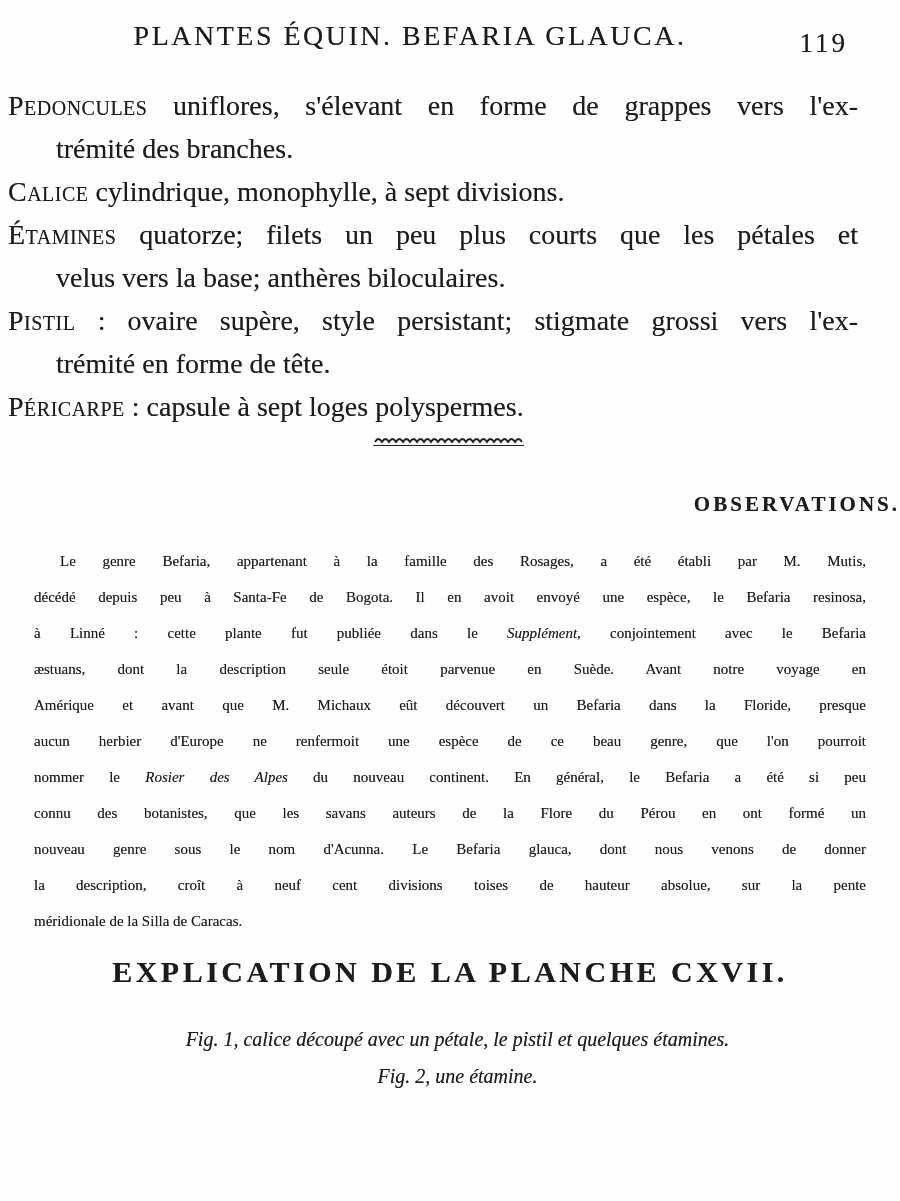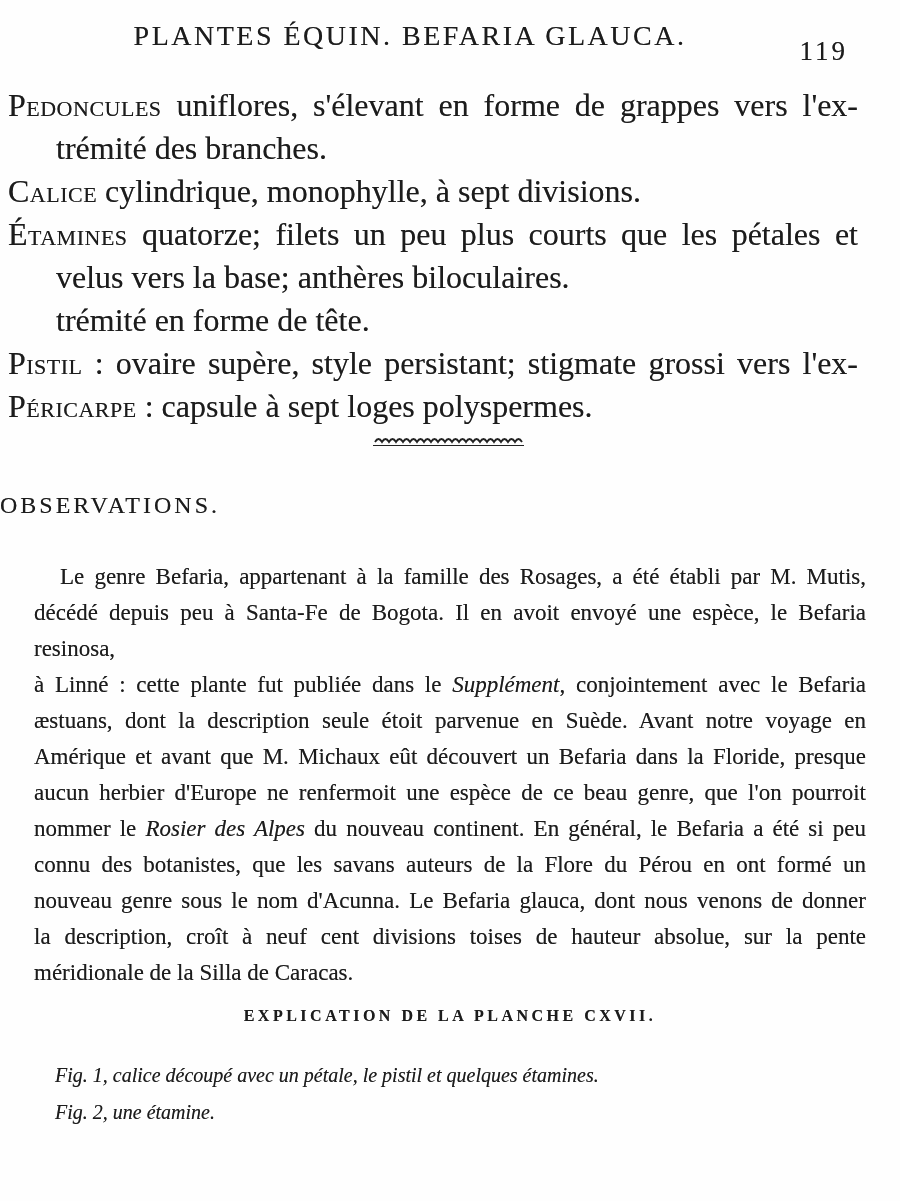--- a/index.html
+++ b/index.html
@@ -13,44 +13,44 @@
     text-shadow: 0 0 0.5px rgba(20,20,20,0.55);
   }
   .page-header { position: relative; margin-top: 20px; height: 44px; }
   .header-title {
     width: 100%; text-align: center;
     transform: translateX(-40px);
     font-size: 28px; letter-spacing: 2.5px;
     white-space: nowrap;
   }
   .page-number {
-    position: absolute; right: 52px; top: 16px;
+    position: absolute; right: 52px; top: 8px;
     font-size: 27px; letter-spacing: 3px;
   }
-  .description { margin: 20px 42px 0 8px; font-size: 32px; line-height: 43px; }
+  .description { margin: 20px 42px 0 8px; font-size: 28px; line-height: 43px; }
   .jline { text-align: justify; text-align-last: justify; }
   .jline.last { text-align-last: left; }
   .jline.cont { padding-left: 48px; }
   .term { font-variant: small-caps; letter-spacing: 0.5px; }
   .divider { width: 160px; margin: 8px auto 0; text-align: center; height: 16px; }
   .observations-heading {
-    margin-top: 40px; text-align: left;
-    font-size: 24px; font-weight: normal; letter-spacing: 3px;
+    margin-top: 40px; text-align: right;
+    font-size: 21px; font-weight: bold; letter-spacing: 3px;
   }
   .observations-body {
-    margin: 40px 34px 0 34px;
-    font-size: 23px; line-height: 36px;
+    margin: 26px 34px 0 34px;
+    font-size: 15px; line-height: 36px;
   }
   .observations-body .jline.indent { text-indent: 26px; }
   .explication-heading {
     margin-top: 16px; text-align: center;
-    font-size: 16px; font-weight: bold; letter-spacing: 3.5px;
+    font-size: 30px; font-weight: bold; letter-spacing: 3.5px;
     white-space: nowrap;
   }
-  .figures { margin: 32px 40px 0 55px; font-size: 20px; line-height: 37px; }
+  .figures { margin: 32px 40px 0 55px; font-size: 20px; line-height: 37px; text-align: center; }
   .fig-line { font-style: italic; }
 </style>
 </head>
 <body>
 
 <div class="page-header">
   <div class="header-title">PLANTES ÉQUIN. BEFARIA GLAUCA.</div>
   <div class="page-number">119</div>
 </div>
 
@@ -60,22 +60,22 @@
       <div class="jline last cont">trémité des branches.</div>
     </div>
     <div>
       <div class="jline last"><span class="term">Calice</span> cylindrique, monophylle, à sept divisions.</div>
     </div>
     <div>
       <div class="jline"><span class="term">Étamines</span> quatorze; filets un peu plus courts que les pétales et</div>
       <div class="jline last cont">velus vers la base; anthères biloculaires.</div>
     </div>
     <div>
+      <div class="jline"><span class="term">Pistil</span> : ovaire supère, style persistant; stigmate grossi vers l'ex-</div>
       <div class="jline last cont">trémité en forme de tête.</div>
-      <div class="jline"><span class="term">Pistil</span> : ovaire supère, style persistant; stigmate grossi vers l'ex-</div>
     </div>
     <div>
       <div class="jline last"><span class="term">Péricarpe</span> : capsule à sept loges polyspermes.</div>
     </div>
   </div>
 
 <div class="divider">
   <svg width="156" height="14" viewBox="0 0 156 14" aria-hidden="true">
     <path d="M3,6 q3.5,-6 7,0 q3.5,-6 7,0 q3.5,-6 7,0 q3.5,-6 7,0 q3.5,-6 7,0 q3.5,-6 7,0 q3.5,-6 7,0 q3.5,-6 7,0 q3.5,-6 7,0 q3.5,-6 7,0 q3.5,-6 7,0 q3.5,-6 7,0 q3.5,-6 7,0 q3.5,-6 7,0 q3.5,-6 7,0 q3.5,-6 7,0 q3.5,-6 7,0 q3.5,-6 7,0 q3.5,-6 7,0 q3.5,-6 7,0 q3.5,-6 7,0" fill="none" stroke="#222" stroke-width="1.8"></path>
     <line x1="1" y1="9.5" x2="152" y2="9.5" stroke="#222" stroke-width="1.2"></line>

